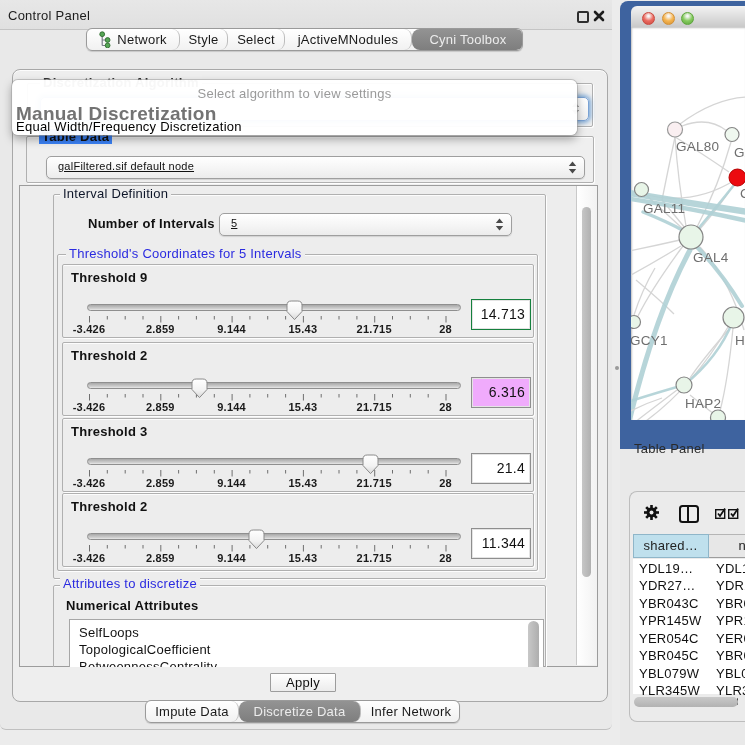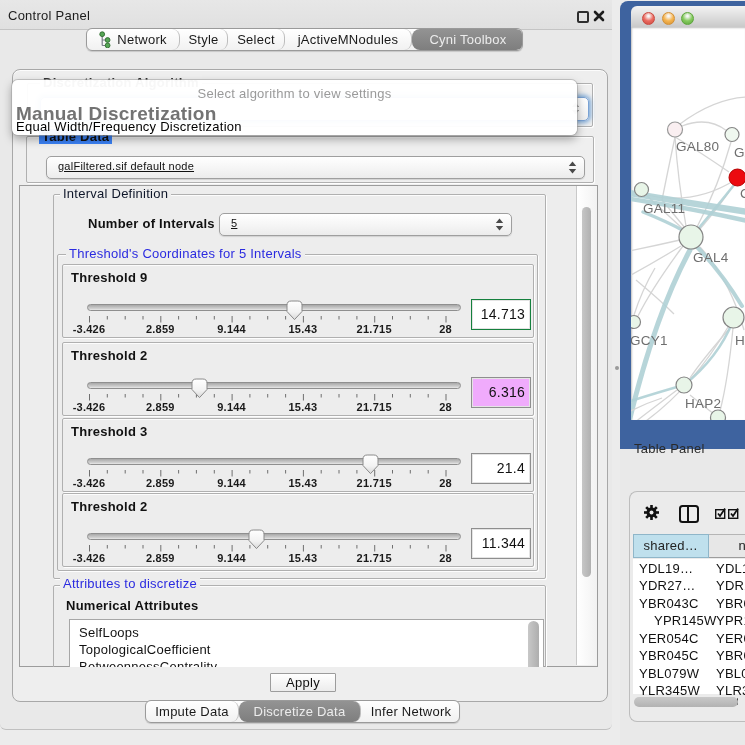--- a/index.html
+++ b/index.html
@@ -341,21 +341,21 @@
   </svg>
 <div class="abs" style="left:633px;top:534px;width:75.5px;height:24px;box-sizing:border-box;background:#bfe0ed;border:1px solid #8fb6c9;font-size:13px;color:#222;text-align:center;line-height:22px;">shared…</div>
 <div class="abs" style="left:708.5px;top:534px;width:36.5px;height:24px;box-sizing:border-box;background:#e7e7e7;border-top:1px solid #b5b5b5;border-bottom:1px solid #9d9d9d;font-size:13px;color:#222;padding-left:30px;line-height:22px;overflow:hidden;">na</div>
 <div class="abs" style="left:633px;top:559px;width:112px;height:135px;background:#ffffff;overflow:hidden;"></div>
 <div class="abs" style="left:639px;top:560.5px;font-size:13px;color:#111;">YDL19…</div>
 <div class="abs" style="left:716px;top:560.5px;font-size:13px;color:#111;">YDL1</div>
 <div class="abs" style="left:639px;top:578.0px;font-size:13px;color:#111;">YDR27…</div>
 <div class="abs" style="left:716px;top:578.0px;font-size:13px;color:#111;">YDR2</div>
 <div class="abs" style="left:639px;top:595.6px;font-size:13px;color:#111;">YBR043C</div>
 <div class="abs" style="left:716px;top:595.6px;font-size:13px;color:#111;">YBR0</div>
-<div class="abs" style="left:654px;top:613.1px;font-size:13px;color:#111;">YPR145W</div>
+<div class="abs" style="left:639px;top:613.1px;font-size:13px;color:#111;">YPR145W</div>
 <div class="abs" style="left:716px;top:613.1px;font-size:13px;color:#111;">YPR1</div>
 <div class="abs" style="left:639px;top:630.7px;font-size:13px;color:#111;">YER054C</div>
 <div class="abs" style="left:716px;top:630.7px;font-size:13px;color:#111;">YER0</div>
 <div class="abs" style="left:639px;top:648.2px;font-size:13px;color:#111;">YBR045C</div>
 <div class="abs" style="left:716px;top:648.2px;font-size:13px;color:#111;">YBR0</div>
 <div class="abs" style="left:639px;top:665.8px;font-size:13px;color:#111;">YBL079W</div>
 <div class="abs" style="left:716px;top:665.8px;font-size:13px;color:#111;">YBL0</div>
 <div class="abs" style="left:639px;top:683.4px;font-size:13px;color:#111;">YLR345W</div>
 <div class="abs" style="left:716px;top:683.4px;font-size:13px;color:#111;">YLR3</div>
 <div class="abs" style="left:633px;top:693.5px;width:105px;height:13px;overflow:hidden;">

